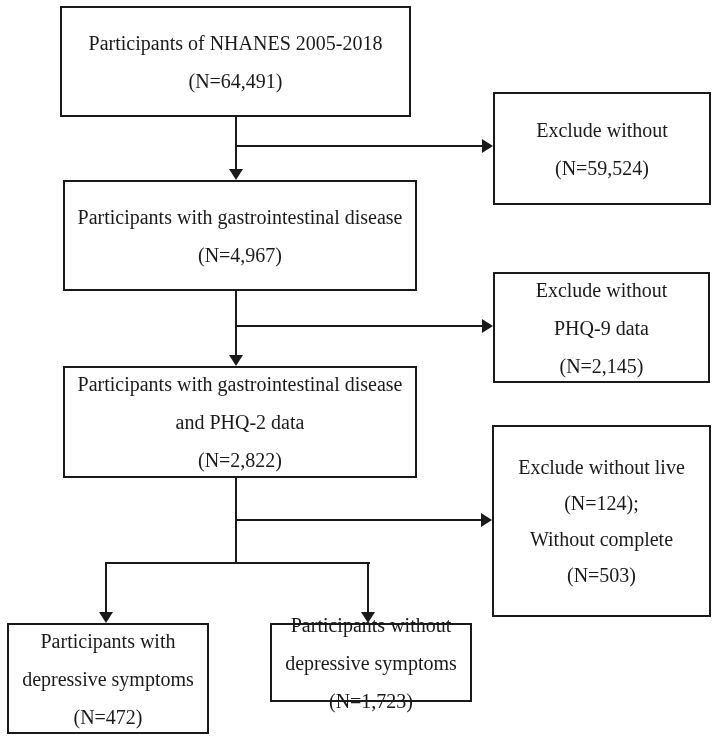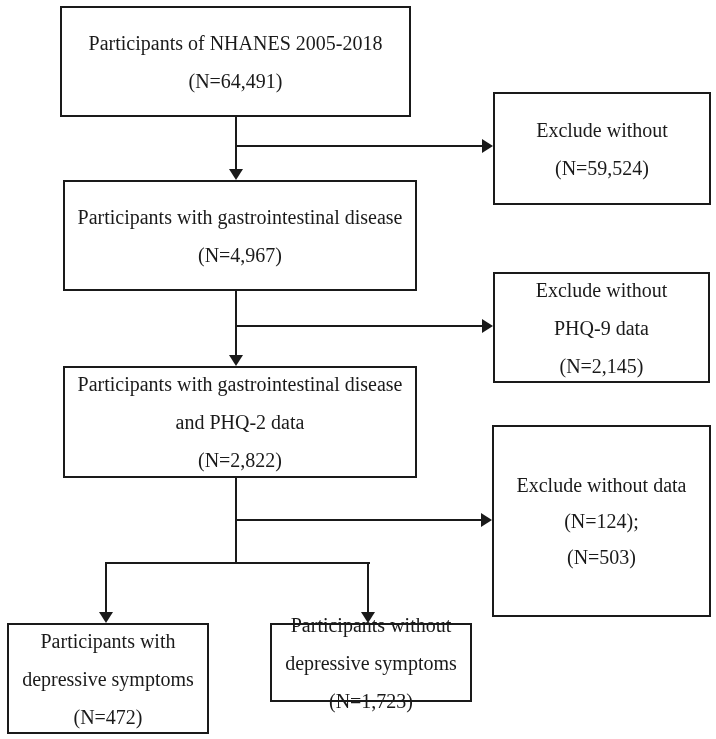--- a/index.html
+++ b/index.html
@@ -96,22 +96,23 @@
     <span>(N=59,524)</span>
   </div>
 
   <div class="box" id="e2">
     <span>Exclude without</span>
     <span>PHQ-9 data</span>
     <span>(N=2,145)</span>
   </div>
 
   <div class="box tight" id="e3">
-    <span>Exclude without data</span>
+    <span>Exclude without live</span>
     <span>(N=124);</span>
+    <span>Without complete</span>
     <span>(N=503)</span>
   </div>
 
   <div class="box" id="o1">
     <span>Participants with</span>
     <span>depressive symptoms</span>
     <span>(N=472)</span>
   </div>
 
   <div class="box" id="o2">

